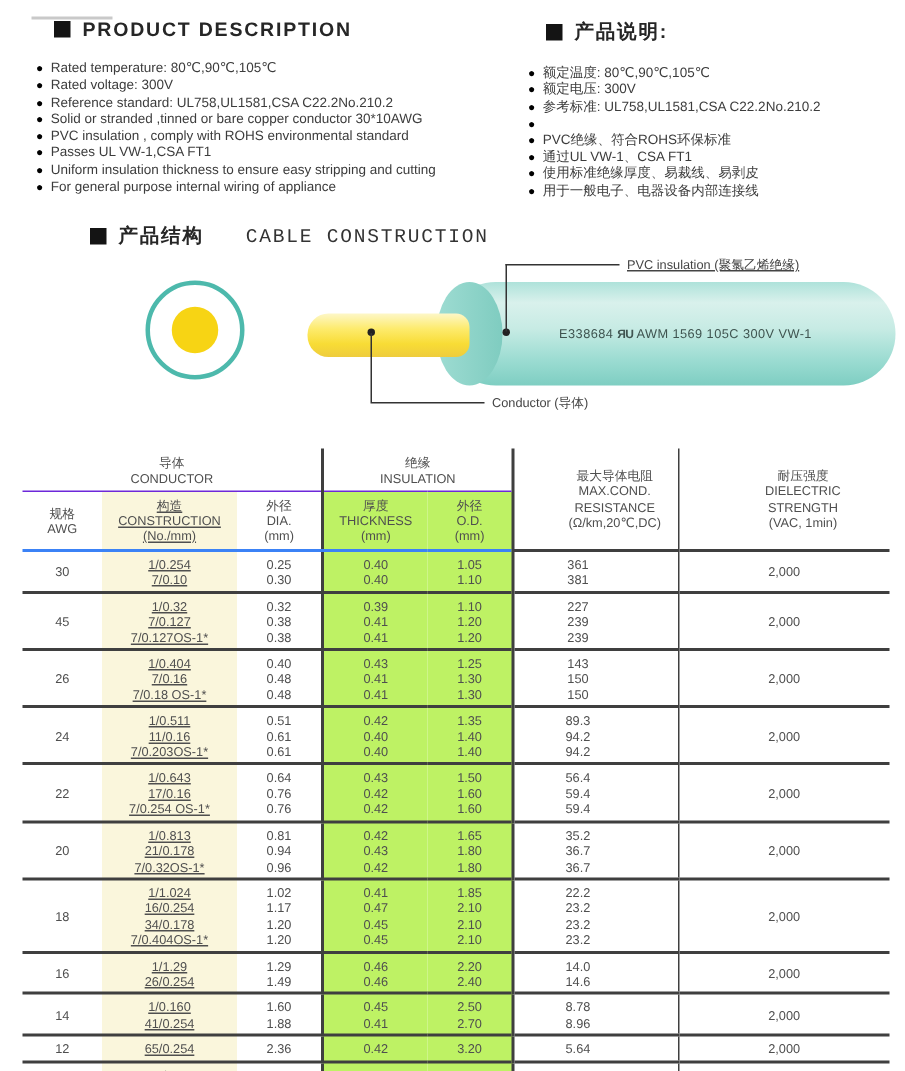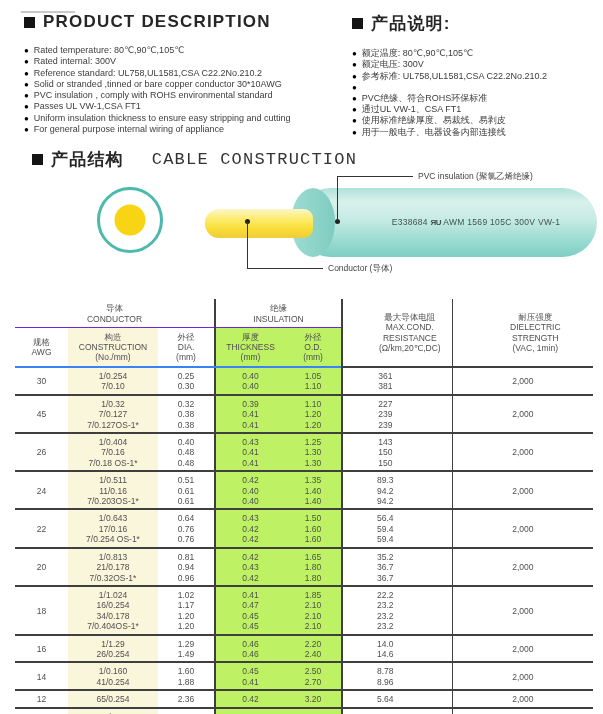--- a/index.html
+++ b/index.html
@@ -5,58 +5,58 @@
   html,body{margin:0;padding:0;}
   body{
     width:603px;height:714px;position:relative;overflow:hidden;
     background:#ffffff;color:#3d3d3d;
     font-family:"Liberation Sans","DejaVu Sans",sans-serif;
   }
   
   .desc{position:absolute;}
   #desc-en{left:24px;top:12px;width:322px;}
   #desc-cn{left:352px;top:12px;width:252px;}
-  .sec-title{display:flex;align-items:center;gap:8px;font-size:17px;font-weight:bold;
-    color:#262626;letter-spacing:1.2px;white-space:nowrap;}
+  .sec-title{display:flex;align-items:center;gap:8px;font-size:13px;font-weight:bold;
+    color:#262626;letter-spacing:1.2px;white-space:nowrap;margin-left:12px;}
   .sq{width:11px;height:11px;background:#141414;flex:0 0 auto;}
   ul.blist{list-style:none;margin:13px 0 0 0;padding:0;font-size:9px;line-height:11.3px;
     color:#3c3c3c;white-space:nowrap;}
   ul.blist li{display:flex;gap:5px;align-items:flex-start;}
   .dot{font-size:8px;line-height:11px;color:#000;flex:0 0 auto;}
   
-  #construction-title{position:absolute;left:8px;top:148px;padding-left:24px;}
+  #construction-title{position:absolute;left:24px;top:148px;padding-left:24px;}
   #construction-title .en{font-weight:normal;margin-left:20px;color:#333;font-family:Liberation Mono, monospace;}
   #artifact-line{position:absolute;left:21px;top:11px;width:54px;height:2px;background:#c9c9c9;}
   
   .abs{position:absolute;}
   #xsection-outer{left:97px;top:187px;width:60px;height:60px;border:3px solid #4db9ac;
     border-radius:50%;background:#fff;}
   #xsection-core{position:absolute;left:50%;top:50%;transform:translate(-50%,-50%);
     width:31px;height:31px;border-radius:50%;background:#f7d414;}
   #cable-insulation{left:296px;top:188px;width:301px;height:69px;border-radius:34.5px;
     background:linear-gradient(180deg,#aee2da 0%,#d9f1ec 20%,#c7ebe4 45%,#9cdcd2 75%,#7ecec2 100%);}
   #cable-endcap{left:291px;top:188px;width:44px;height:69px;border-radius:50%;
     background:linear-gradient(90deg,#9edcd2,#7fccc0);}
   #cable-conductor{left:205px;top:209px;width:108px;height:29px;
     border-radius:14px 9px 9px 14px;
     background:linear-gradient(180deg,#fdf7c8 0%,#fdeb6d 35%,#f8dc35 70%,#eecc3d 100%);}
-  #cable-marking{left:352px;top:217px;width:248px;text-align:center;font-size:8.5px;
+  #cable-marking{left:333px;top:217px;width:248px;text-align:center;font-size:8.5px;
     color:#3f5450;letter-spacing:0.3px;white-space:nowrap;}
   #cable-marking .ul-mark{font-weight:bold;font-size:8px;letter-spacing:-0.5px;}
   .cline{background:#333;}
   .cdot{width:5px;height:5px;border-radius:50%;background:#222;}
   .ctext{font-size:8.5px;color:#444;white-space:nowrap;}
   
   #spec-table{position:absolute;left:15px;top:299px;width:578px;border-collapse:collapse;
     table-layout:fixed;font-size:8.5px;color:#4f4f4f;text-align:center;}
   #spec-table th{font-weight:normal;padding-left:26px;}
   #spec-table .grp{line-height:10.5px;padding:4px 0 3px;border-bottom:1px solid #6d28d9;}
   #spec-table tr.sub th{line-height:10px;padding:4px 0;border-bottom:2px solid #3b82f6;margin-top:44px;}
   #spec-table th.tall{line-height:10.5px;border-bottom:2px solid #3f3f3f;}
-  #spec-table .band-yellow{background:#faf6dc;}
+  #spec-table .band-yellow{background:#faf6dc;text-decoration:underline;}
   #spec-table .band-blue{background:#bef264;}
   #spec-table .v2{border-right:2px solid #3f3f3f;}
   #spec-table .v1{border-right:1px solid #3f3f3f;}
   #spec-table tbody td{border-top:2px solid #3f3f3f;padding:3px 0 2px;line-height:10.4px;
     vertical-align:middle;white-space:pre-line;}
   #spec-table tbody tr:last-child td{border-bottom:2px solid #3f3f3f;}
   #spec-table tbody td.res{padding-right:24px;}
 </style>
 </head>
 <body>
@@ -68,21 +68,21 @@
     <span class="sq"></span>
     <span>PRODUCT DESCRIPTION</span>
   </div>
   <ul class="blist">
     <li>
         <span class="dot">●</span>
         <span>Rated temperature: 80℃,90℃,105℃</span>
       </li>
     <li>
         <span class="dot">●</span>
-        <span>Rated internal: 300V</span>
+        <span>Rated voltage: 300V</span>
       </li>
     <li>
         <span class="dot">●</span>
         <span>Reference standard: UL758,UL1581,CSA C22.2No.210.2</span>
       </li>
     <li>
         <span class="dot">●</span>
         <span>Solid or stranded ,tinned or bare copper conductor 30*10AWG</span>
       </li>
     <li>
@@ -159,21 +159,21 @@
 <div class="abs" id="cable-conductor"></div>
 <div class="abs" id="cable-marking">
   <span>E338684</span>
   <span class="ul-mark">ЯU</span>
   <span>AWM 1569 105C 300V VW-1</span>
 </div>
 
 <div class="abs cdot" style="left:335px;top:219px;"></div>
 <div class="abs cline" style="left:337px;top:176px;width:1px;height:45px;"></div>
 <div class="abs cline" style="left:337px;top:176px;width:76px;height:1px;"></div>
-<div class="abs ctext" style="left:418px;top:171px;">PVC insulation (聚氯乙烯绝缘)</div>
+<div class="abs ctext" style="left:418px;top:171px;text-decoration:underline;">PVC insulation (聚氯乙烯绝缘)</div>
 
 <div class="abs cdot" style="left:245px;top:219px;"></div>
 <div class="abs cline" style="left:247px;top:222px;width:1px;height:46px;"></div>
 <div class="abs cline" style="left:247px;top:268px;width:76px;height:1px;"></div>
 <div class="abs ctext" style="left:328px;top:263px;">Conductor (导体)</div>
 
 <table id="spec-table">
   <colgroup>
     <col style="width:53px">
       <col style="width:90px">

